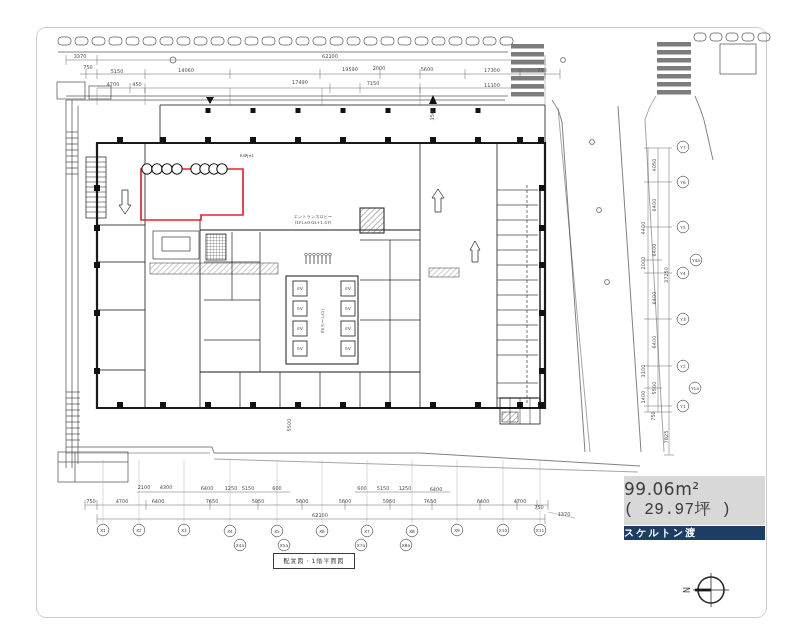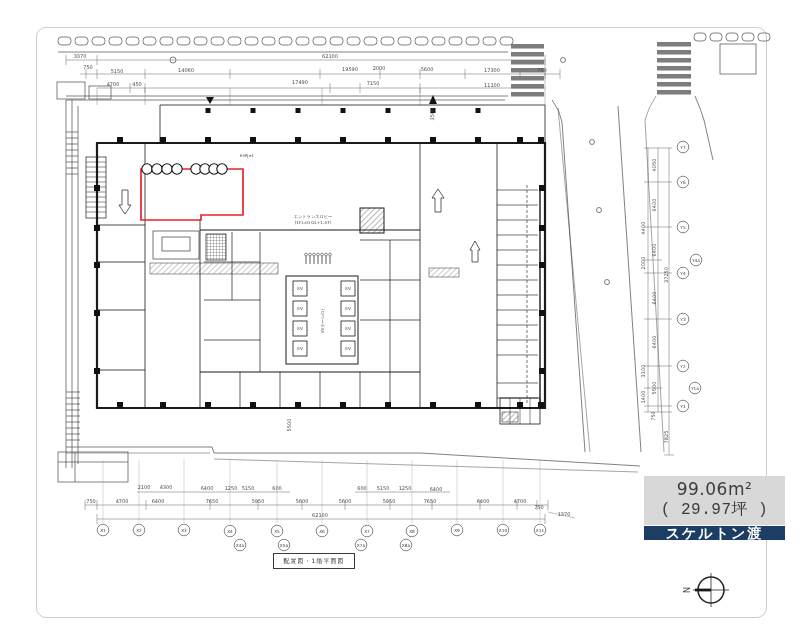--- a/index.html
+++ b/index.html
@@ -4,25 +4,25 @@
 <style>
   html,body{margin:0;padding:0;background:#fff;width:800px;height:631px;overflow:hidden;
     font-family:"DejaVu Sans",sans-serif;}
   .stage{position:relative;width:800px;height:631px;background:#fff;}
   .frame{position:absolute;left:36px;top:27px;width:729px;height:589px;border:1px solid #cccccc;border-radius:10px;}
   svg{position:absolute;left:0;top:0;}
   svg text{fill:#3a3a3a;}
   .dim{font-size:5px;fill:#4a4a4a;text-anchor:middle;}
   .bub{font-size:4.3px;fill:#444;text-anchor:middle;}
   .ann{fill:#3f3f3f;text-anchor:middle;}
-  .legend{position:absolute;left:644px;top:476px;width:141px;text-align:center;}
+  .legend{position:absolute;left:624px;top:476px;width:141px;}
   .legend .areas{background:#d8d8d8;padding:3px 0 5px 0;color:#3c3c3c;}
   .legend .m2{font-size:17px;letter-spacing:0.5px;line-height:21px;}
   .legend .tsubo{font-size:16px;letter-spacing:0.5px;line-height:20px;font-family:Liberation Mono, monospace;}
-  .legend .bar{background:#1d3e64;color:#fff;font-size:14px;font-weight:bold;
+  .legend .bar{background:#1d3e64;color:#fff;font-size:10px;font-weight:bold;
     letter-spacing:2px;line-height:14px;margin-top:1px;}
   .titlebox{position:absolute;left:273px;top:553px;width:80px;height:14px;border:1px solid #3a3a3a;
     font-size:6px;color:#333;text-align:center;line-height:14px;letter-spacing:1px;background:#fff;}
 </style>
 </head>
 <body>
 
 <div class="stage">
   <div class="frame"></div>
 

